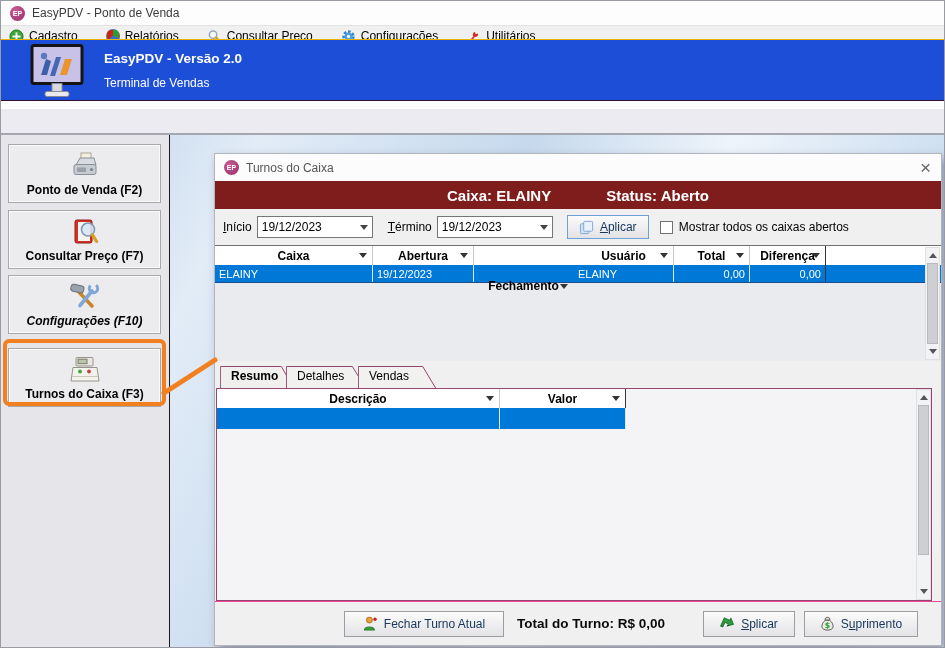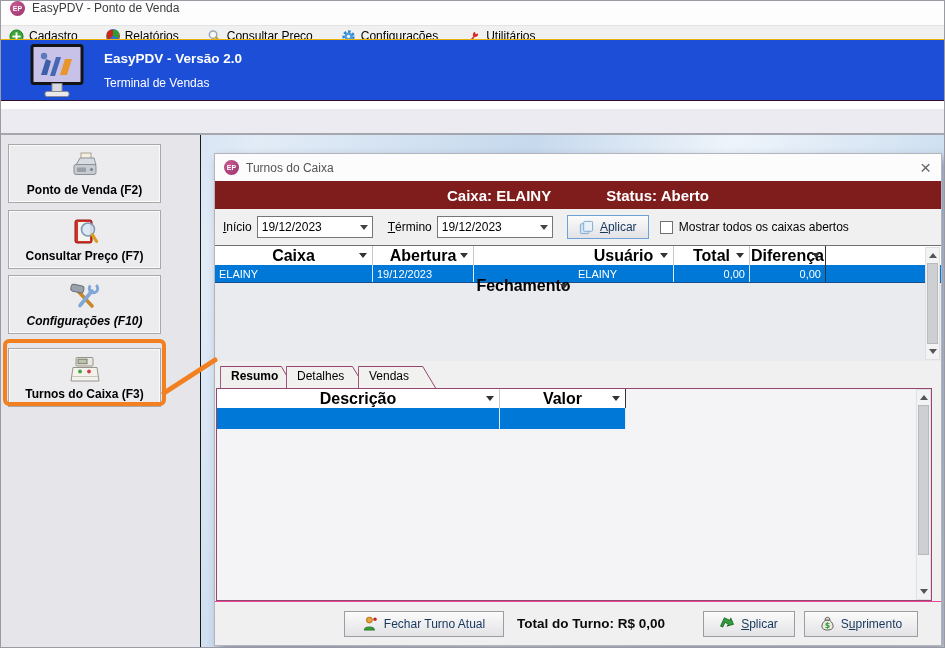--- a/index.html
+++ b/index.html
@@ -4,21 +4,21 @@
 <style>
   * { box-sizing: border-box; margin: 0; padding: 0; }
   html,body { width:945px; height:648px; }
   body {
     font-family: "Liberation Sans", "DejaVu Sans", sans-serif;
     position: relative; background:#fff; overflow:hidden;
     border:1px solid #9a9aa2;
   }
   
   .titlebar { position:absolute; left:0; top:0; width:945px; height:25px;
-    background:#fdfdfd; border-bottom:1px solid #e3e3e3; display:flex; align-items:flex-start; padding-left:9px; gap:7px; }
+    background:#fdfdfd; border-bottom:1px solid #e3e3e3; display:flex; align-items:center; padding-left:9px; gap:7px; }
   .app-badge { width:15px; height:15px; border-radius:50%; background:radial-gradient(circle at 35% 30%, #c75a92, #97306a);
     color:#fff; font-size:7px; font-weight:bold; display:flex; align-items:center; justify-content:center; }
   .titlebar .wtitle { font-size:12px; color:#3c3c3c; }
   .menubar { position:absolute; left:0; top:25px; width:945px; height:21px; background:#f0f0f0;
     border-bottom:1px solid #d8d8d8; display:flex; align-items:center; padding-left:6px; }
   .menu-item { display:flex; align-items:center; gap:5px; font-size:12px; color:#000; padding:0 12px 0 2px; height:20px; cursor:default; }
   .menu-item + .menu-item { margin-left:14px; }
   .micon { width:15px; height:15px; display:inline-block; flex:none; }
   .pie { width:14px; height:14px; border-radius:50%;
     background:conic-gradient(#2a9e35 0 110deg, #2d72d9 110deg 225deg, #cc2320 225deg 360deg); border:1px solid #7a7a7a33; }
@@ -27,21 +27,21 @@
     border-top:1px solid #eab308; border-bottom:1px solid #30102a; display:flex; align-items:center; }
   .logo-box { position:absolute; left:24px; top:4px; }
   .banner-text { margin-left:103px; color:#fff; }
   .banner-title { font-size:13.5px; font-weight:bold; margin-bottom:10px; }
   .banner-sub { font-size:12px; }
   .strip { position:absolute; left:0; top:108px; width:945px; height:26px; background:#ebebf1;
     border-bottom:2px solid #a6a6ae; }
   
   .main { position:absolute; left:0; top:134px; width:945px; height:514px;
     background:linear-gradient(115deg,#b6cde6 0%,#e2ecf7 22%,#c6d9ed 45%,#eef4fb 62%,#cfe0f1 80%,#dfeaf6 100%); }
-  .sidebar { position:absolute; left:0; top:134px; width:200px; height:514px;
+  .sidebar { position:absolute; left:0; top:134px; width:169px; height:514px;
     background:#e6e6ea; border-right:1px solid #1a1a1a;padding-left:8px; }
   .side-btn { position:absolute; left:7px; width:153px; height:59px; background:#ececee;
     border:1px solid #a8a8a8; box-shadow:inset 0 0 0 1px #fafafa; display:flex; flex-direction:column;
     align-items:center; justify-content:center; gap:2px; cursor:pointer; }
   .side-btn .slabel { font-size:12px; font-weight:bold; color:#000; }
   .hl-rect { position:absolute; left:2px; top:338px; width:163px; height:67px;
     border:4px solid #f28020; border-radius:6px; z-index:40; pointer-events:none; }
   .annot-svg { position:absolute; left:0; top:0; width:945px; height:648px; z-index:41; pointer-events:none; }
   
   .dialog { position:absolute; left:213px; top:152px; width:728px; height:493px; background:#f0f0f0;
@@ -57,21 +57,21 @@
   .combo .cval { flex:1; }
   .tri-down { width:0; height:0; border-left:4px solid transparent; border-right:4px solid transparent; border-top:5px solid #444; }
   .btn { border:1px solid #9c9ca3; background:linear-gradient(#fbfbfb,#e3e3e6); color:#16365c;
     font-size:12px; display:flex; align-items:center; justify-content:center; gap:6px; cursor:pointer;
     font-family:"Liberation Sans",sans-serif; }
   .btn-aplicar { width:82px; height:24px; margin-left:14px; border-color:#6da1d8; }
   .checkbox { width:13px; height:13px; background:#fff; border:1px solid #707070; margin-left:11px; margin-right:6px; flex:none; cursor:pointer; }
   .u { text-decoration:underline; }
   
   .tableA { position:relative; height:116px; background:#e9ebee; border-top:1px solid #707070; }
-  .thead { display:flex; height:19px; background:#fff; font-size:16px; font-weight:bold; }
+  .thead { display:flex; height:19px; background:#fff; font-size:12px; font-weight:bold; }
   .th { display:flex; align-items:center; justify-content:center; gap:4px; border-right:1px solid #c9c9c9; position:relative; }
   .th .tri-down { border-top-color:#333; position:absolute; right:5px; }
   .trow { display:flex; height:18px; background:#0078d7; color:#fff; font-size:11px; border-bottom:1px solid #1a4e8a; }
   .td { display:flex; align-items:center; padding:0 4px; border-right:1px solid rgba(255,255,255,.85); overflow:hidden; }
   .td.num { justify-content:flex-end; }
   
   .cA0{width:158px;} .cA1{width:101px;} .cA2{width:100px;margin-top:40px;} .cA3{width:100px;} .cA4{width:76px;} .cA5{width:76px; border-right:1px solid #333;}
   
   .vscroll { position:absolute; width:15px; background:#f2f3f5; border:1px solid #e0e0e3; }
   .sb-btn { position:absolute; left:0; width:13px; height:13px; display:flex; align-items:center; justify-content:center; cursor:pointer; }

